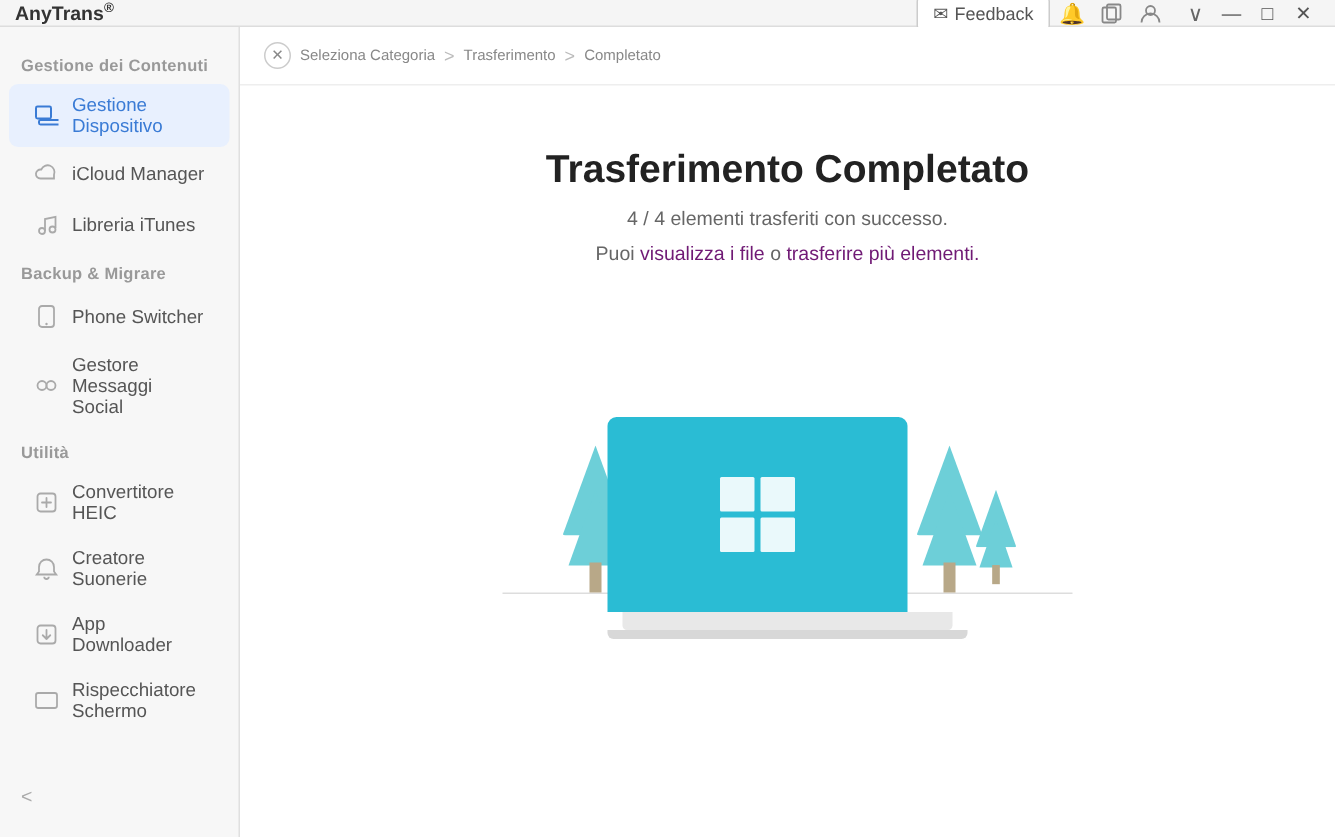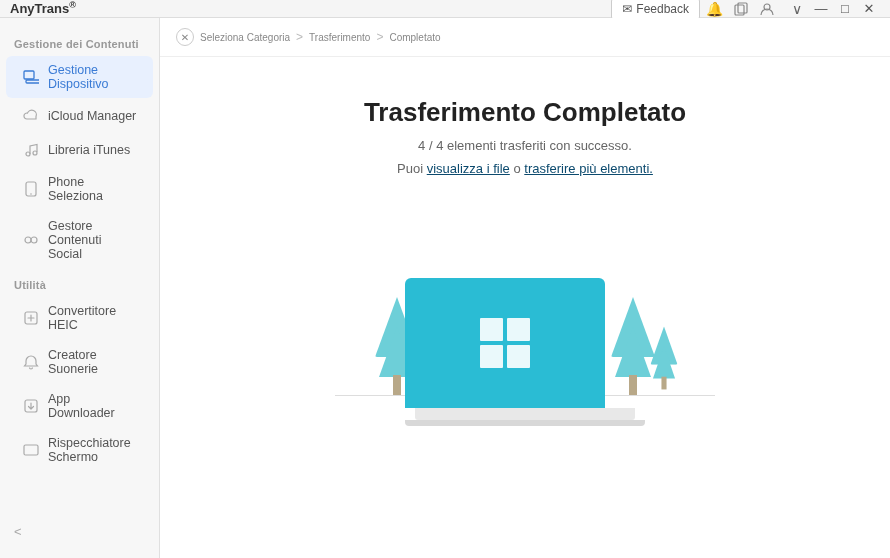--- a/index.html
+++ b/index.html
@@ -203,22 +203,21 @@
       font-size: 13px;
       color: #666;
       margin-bottom: 8px;
     }
     .transfer-links {
       font-size: 13px;
       color: #666;
       margin-bottom: 30px;
     }
     .transfer-links a {
-      color: #0c4a6e;
-      text-decoration: underline;
+      color: #701a75;
       cursor: pointer;
     }
 
     
     .illustration {
       position: relative;
       width: 420px;
       height: 220px;
       display: flex;
       align-items: flex-end;
@@ -393,40 +392,41 @@
       <div class="item-icon">
         <svg width="16" height="16" viewBox="0 0 16 16" fill="none">
           <circle cx="5" cy="12" r="2" stroke="#aaa" stroke-width="1.2" fill="none"></circle>
           <circle cx="12" cy="11" r="2" stroke="#aaa" stroke-width="1.2" fill="none"></circle>
           <path d="M7 12V4l7-1.5V10" stroke="#aaa" stroke-width="1.2" fill="none"></path>
         </svg>
       </div>
       <span>Libreria iTunes</span>
     </div>
 
+    <div class="sidebar-section-label">Backup &amp; Migrare</div>
 
     <div class="sidebar-item">
       <div class="item-icon">
         <svg width="16" height="16" viewBox="0 0 16 16" fill="none">
           <rect x="3" y="1" width="10" height="14" rx="2" stroke="#aaa" stroke-width="1.2" fill="none"></rect>
           <circle cx="8" cy="13" r="0.8" fill="#aaa"></circle>
         </svg>
       </div>
-      <span>Phone Seleziona</span>
+      <span>Phone Switcher</span>
     </div>
 
 
     <div class="sidebar-item">
       <div class="item-icon">
         <svg width="16" height="16" viewBox="0 0 16 16" fill="none">
           <circle cx="5" cy="8" r="3" stroke="#aaa" stroke-width="1.2" fill="none"></circle>
           <circle cx="11" cy="8" r="3" stroke="#aaa" stroke-width="1.2" fill="none"></circle>
         </svg>
       </div>
-      <span>Gestore Contenuti Social</span>
+      <span>Gestore Messaggi Social</span>
     </div>
 
     <div class="sidebar-section-label">Utilità</div>
 
     <div class="sidebar-item">
       <div class="item-icon">
         <svg width="16" height="16" viewBox="0 0 16 16" fill="none">
           <rect x="2" y="2" width="12" height="12" rx="2" stroke="#aaa" stroke-width="1.2" fill="none"></rect>
           <path d="M5 8h6M8 5v6" stroke="#aaa" stroke-width="1.2" stroke-linecap="round"></path>
         </svg>

